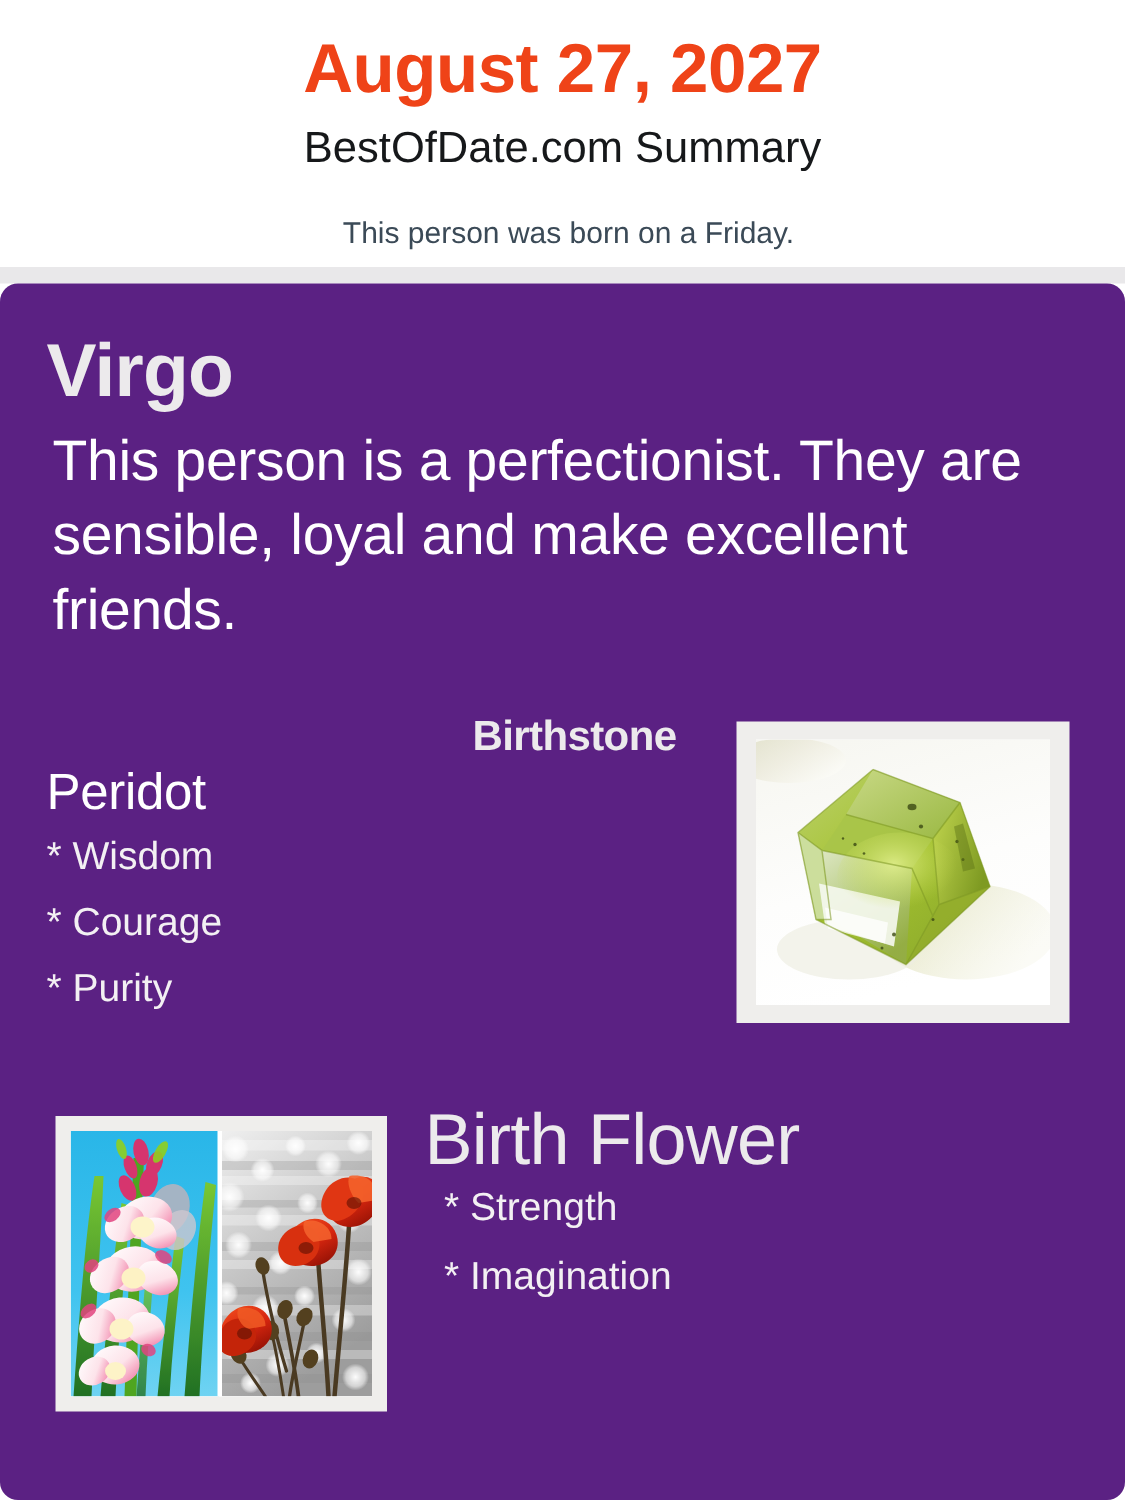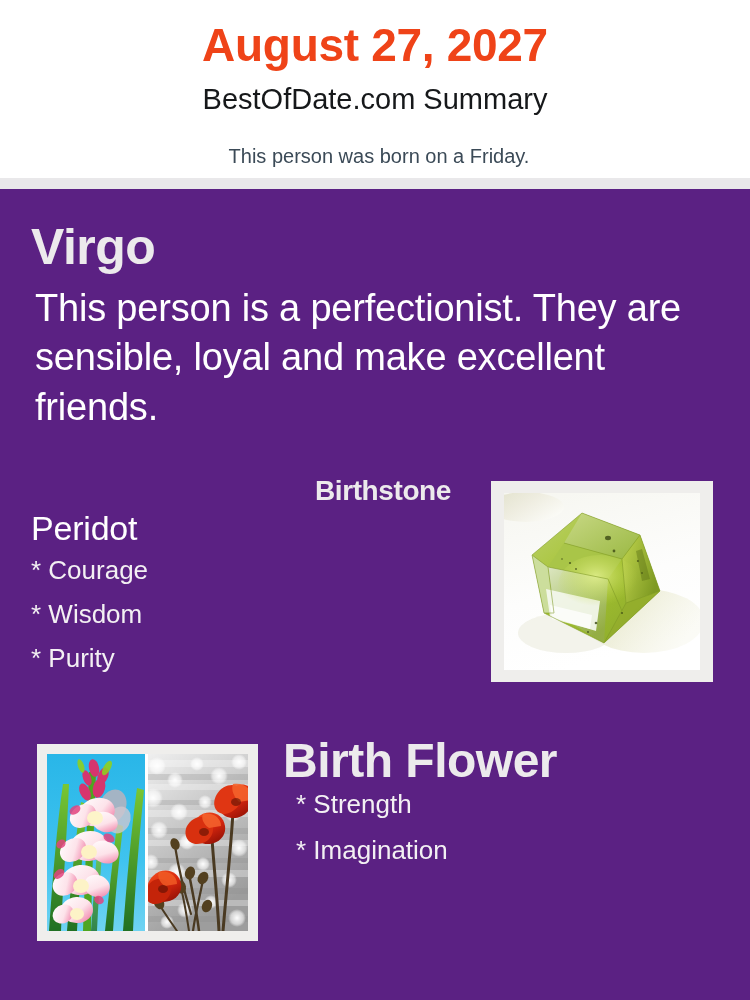--- a/index.html
+++ b/index.html
@@ -72,20 +72,21 @@
   }
 
   
   .body-panel {
     position: absolute;
     left: 0;
     top: 189px;
     width: 750px;
     height: 811px;
     background: #5b2183;
+    border-radius: 12px;
   }
 
   
   .zodiac {
     position: absolute;
     left: 31px;
     top: 33px;
     width: 660px;
   }
   .zodiac-name {
@@ -195,21 +196,21 @@
   }
 
   .birthflower {
     position: absolute;
     left: 283px;
     top: 548px;
     width: 460px;
   }
   .bf-title {
     font-size: 48px;
-    font-weight: bold;
+    font-weight: normal;
     color: #eceaec;
     line-height: 1.0;
     margin: 0 0 6px 0;
     letter-spacing: -0.5px;
   }
   .bf-sub {
     font-size: 34px;
     font-weight: normal;
     color: #ffffff;
     line-height: 1.05;
@@ -246,22 +247,22 @@
 
     <div class="zodiac">
       <div class="zodiac-name">Virgo</div>
       <div class="zodiac-desc">This person is a perfectionist. They are sensible, loyal and make excellent friends.</div>
     </div>
 
     <div class="birthstone">
       <div class="section-title">Birthstone</div>
       <div class="section-sub">Peridot</div>
       <ul class="trait-list">
+        <li class="trait-item">* Wisdom</li>
         <li class="trait-item">* Courage</li>
-        <li class="trait-item">* Wisdom</li>
         <li class="trait-item">* Purity</li>
       </ul>
     </div>
 
     <div class="birthflower">
       <div class="bf-title">Birth Flower</div>
       <ul class="bf-list">
         <li class="bf-item">* Strength</li>
         <li class="bf-item">* Imagination</li>
       </ul>

